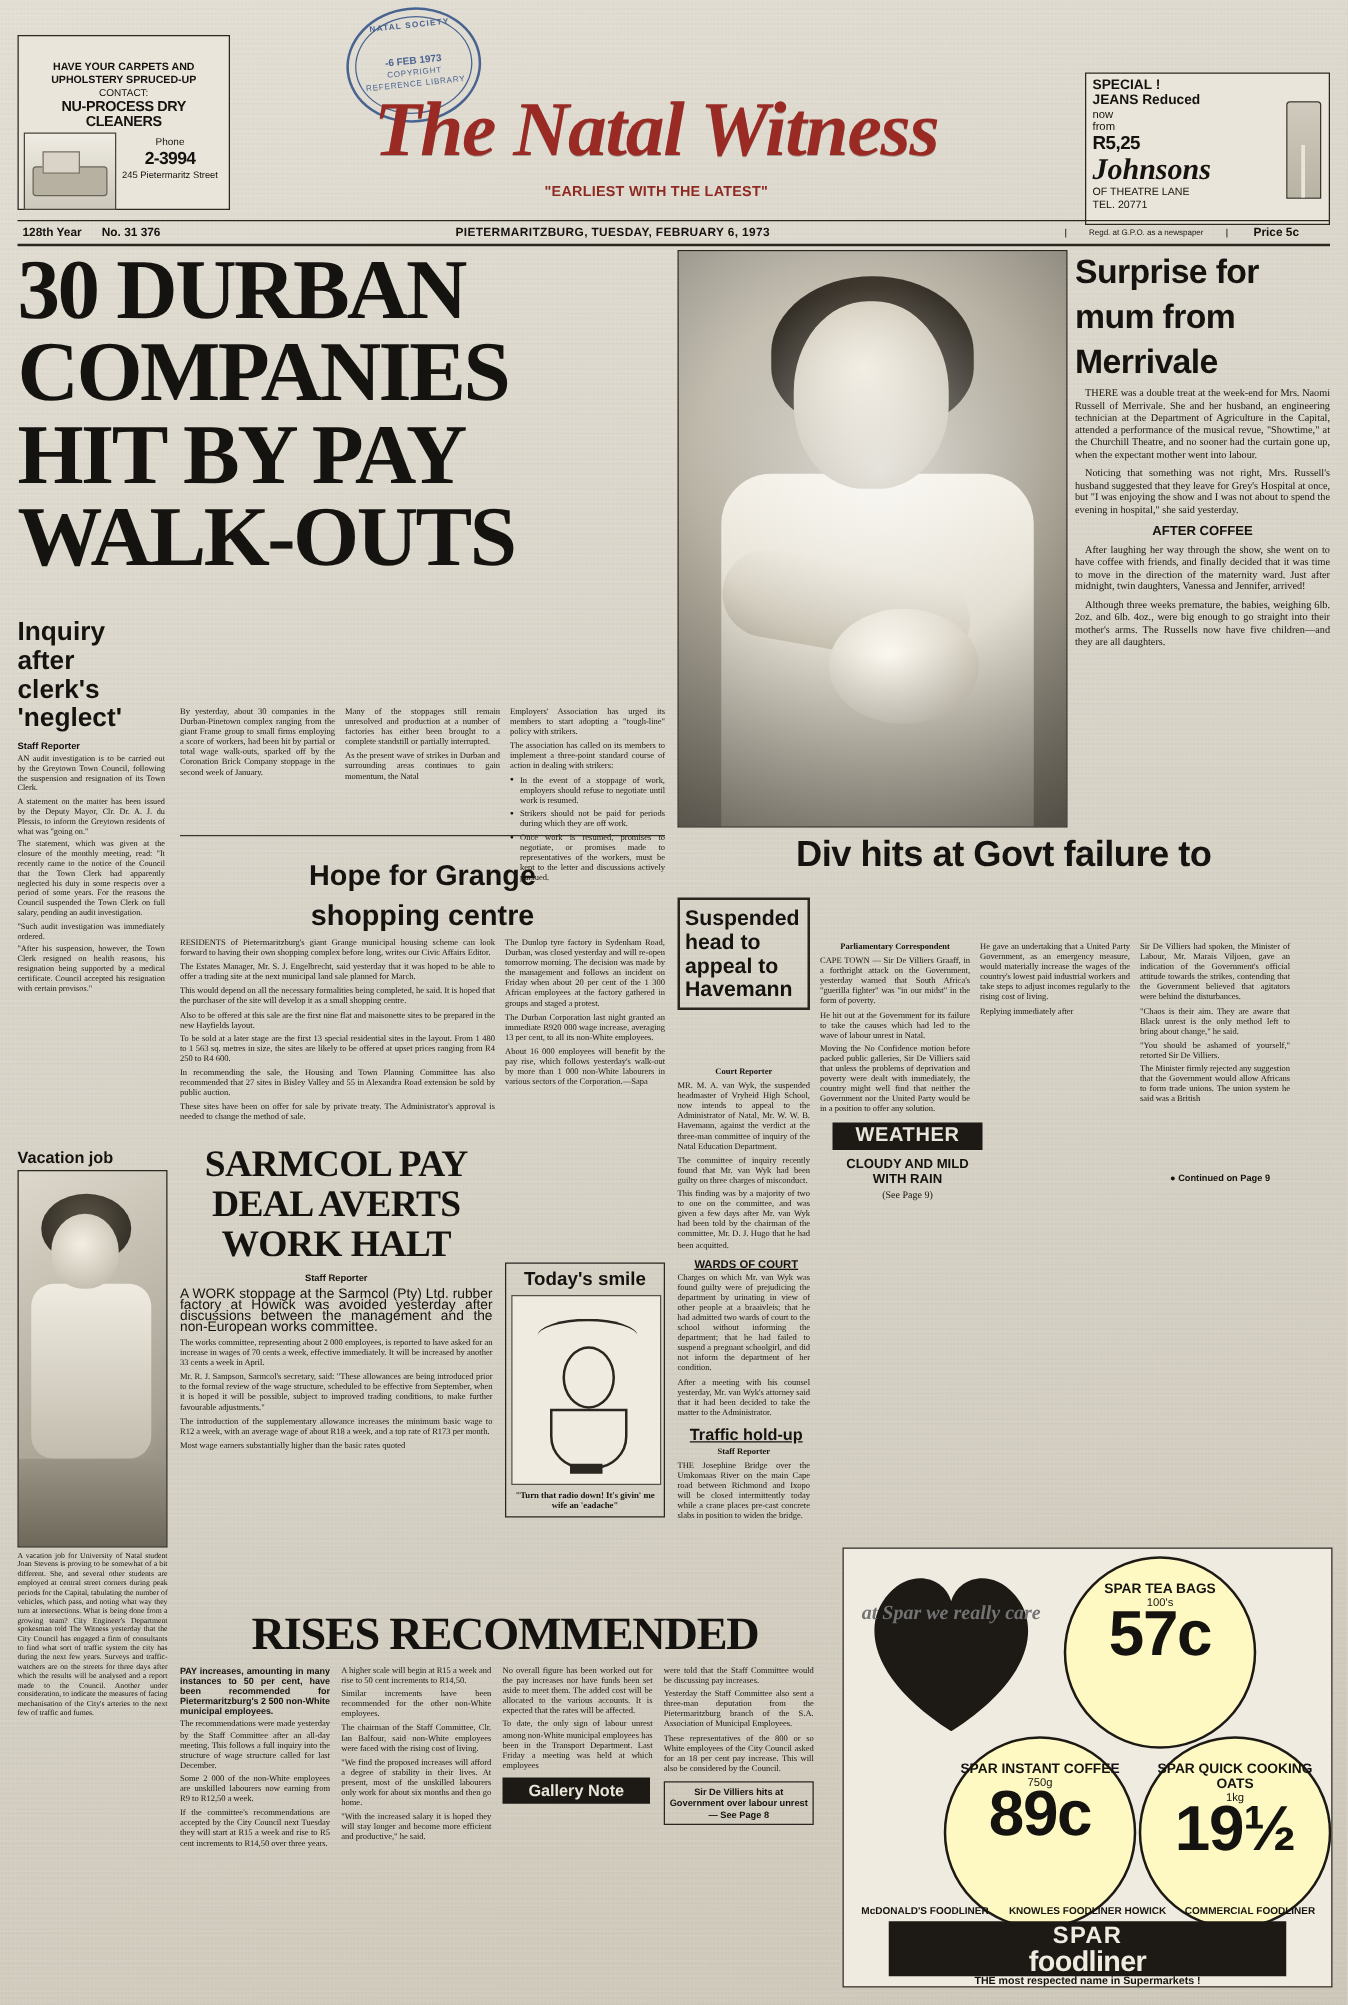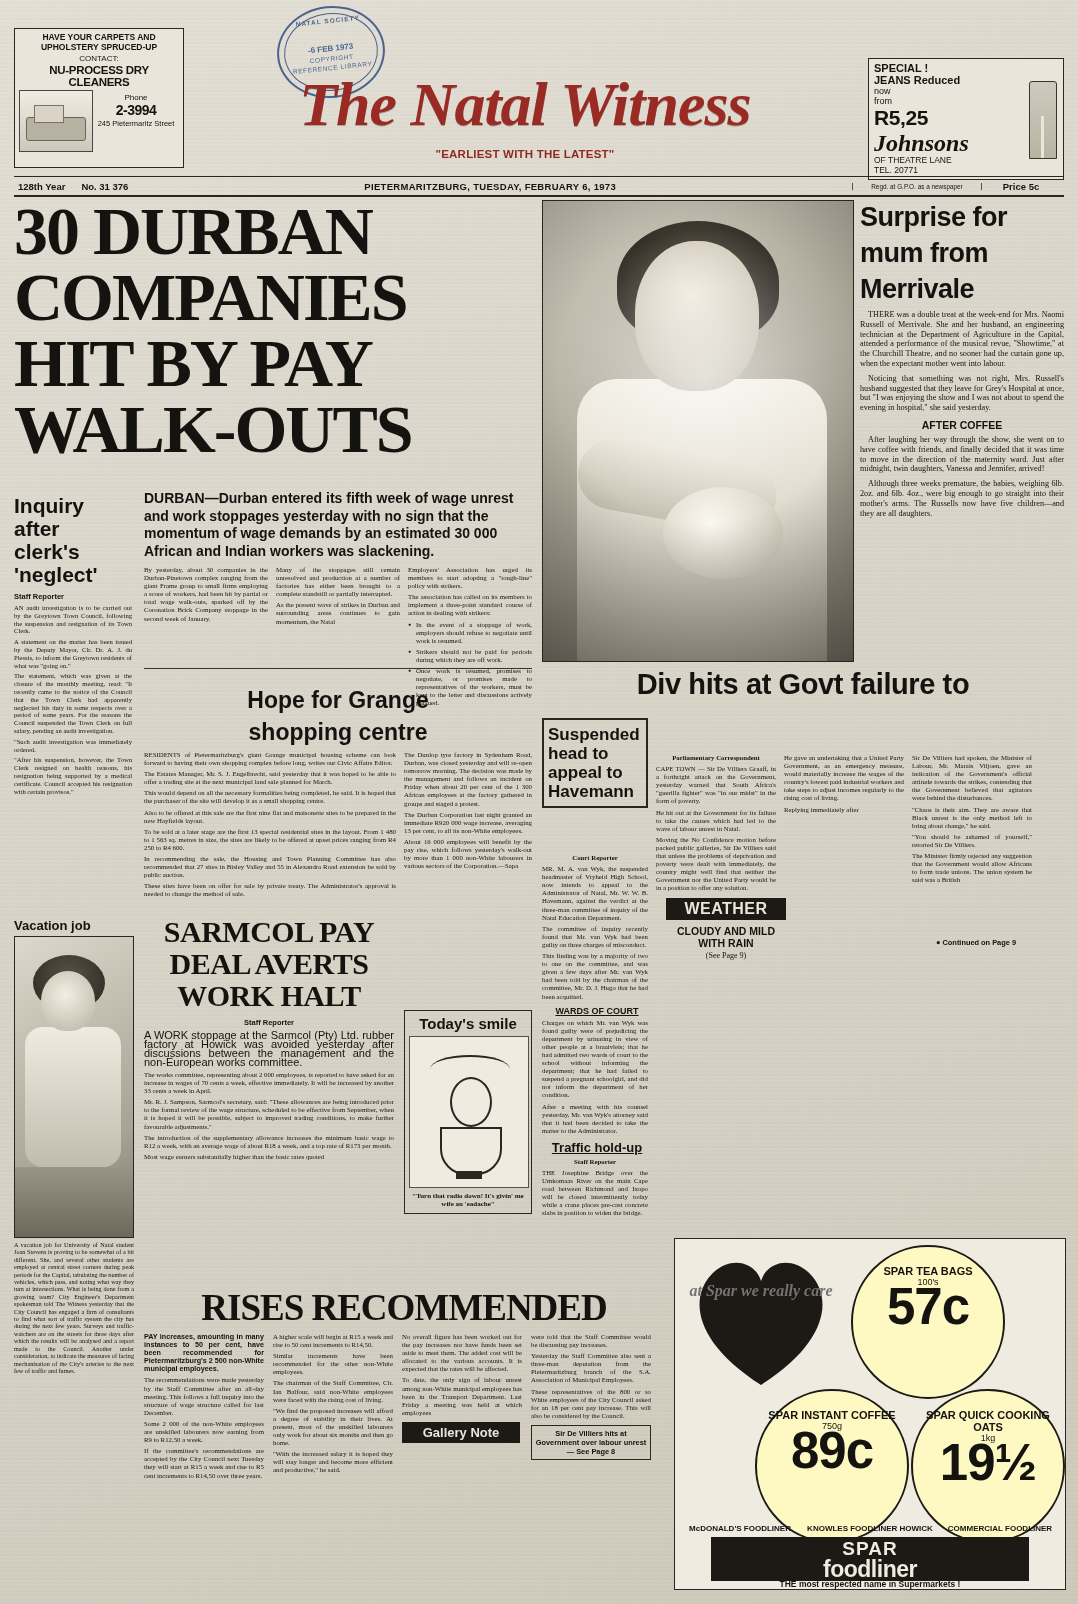--- a/index.html
+++ b/index.html
@@ -18,21 +18,21 @@
       linear-gradient(160deg,#e4e0d5 0%, #dcd7cb 35%, #d5d0c3 70%, #cfc9bb 100%);
     padding:0;
   }
   .noise { position:absolute; inset:0; pointer-events:none;
     background-image:radial-gradient(rgba(0,0,0,0.05) 1px, transparent 1px);
     background-size:3px 3px; opacity:.35; }
 
   
   .masthead { position:absolute; left:0; top:0; width:1078px; height:196px; }
   .ad-left { position:absolute; left:14px; top:28px; width:170px; height:140px;
-    border:1px solid #2b2721; background:#e9e5da; padding:4px 4px; box-sizing:border-box; }
+    border:1px solid #2b2721; background:#e9e5da; padding:20px 4px; box-sizing:border-box; }
   .ad-left .l1 { font-size:8.5px; font-weight:700; line-height:9.6px; text-align:center;
      font-family:"Liberation Sans", sans-serif; }
   .ad-left .l2 { font-size:8px; text-align:center; font-family:"Liberation Sans", sans-serif; margin-top:2px;}
   .ad-left .l3 { font-size:11.5px; font-weight:700; text-align:center; letter-spacing:-.3px;
      font-family:"Liberation Sans", sans-serif; margin-top:1px; }
   .ad-left .rows { display:flex; margin-top:2px; }
   .ad-left .pic { width:72px; height:60px; border:1px solid #4a463d; position:relative; overflow:hidden;
      background:linear-gradient(#efece3,#cdc8bb); }
   .ad-left .pic:before { content:""; position:absolute; left:6px; top:26px; width:58px; height:22px;
      background:#b7b1a2; border:1px solid #6a6458; border-radius:3px;}
@@ -58,21 +58,21 @@
      text-shadow:0 1px 0 rgba(0,0,0,.25); }
   .slogan { position:absolute; left:195px; top:148px; width:660px; text-align:center;
      font-family:"Liberation Sans", sans-serif; font-size:11.5px; font-weight:700; color:#8f2a23; letter-spacing:.2px;}
 
   .ad-right { position:absolute; left:868px; top:58px; width:196px; height:122px;
      border:1px solid #2b2721; background:#e9e5da; padding:3px 5px; box-sizing:border-box;
      font-family:"Liberation Sans", sans-serif; }
   .ad-right .r1 { font-size:11px; font-weight:700; }
   .ad-right .r2 { font-size:11px; font-weight:700; }
   .ad-right .r3 { font-size:9px; }
-  .ad-right .r4 { font-size:21px; font-weight:700; letter-spacing:-.4px;}
+  .ad-right .r4 { font-size:15px; font-weight:700; letter-spacing:-.4px;}
   .ad-right .brand { font-family:"Liberation Serif", serif; font-weight:700; font-style:italic;
      font-size:24px; line-height:24px; margin-top:1px;}
   .ad-right .r5 { font-size:8.5px; }
   .ad-right .r6 { font-size:8.5px; }
   .ad-right .jeans { position:absolute; right:6px; top:22px; width:26px; height:76px;
      border:1px solid #3a352c; background:linear-gradient(#cfcabd,#b9b3a4); border-radius:3px 3px 0 0;}
   .ad-right .jeans:after{content:""; position:absolute; left:11px; top:34px; width:3px; height:42px; background:#e9e5da;}
 
   .dateline { position:absolute; left:14px; top:176px; width:1050px; height:18px;
      border-top:1px solid #2a2620; border-bottom:2px solid #2a2620;
@@ -316,23 +316,20 @@
       <h3>clerk's</h3>
       <h3>'neglect'</h3>
       <div class="byline">Staff Reporter</div>
       <p>AN audit investigation is to be carried out by the Greytown Town Council, following the suspension and resignation of its Town Clerk.</p>
       <p>A statement on the matter has been issued by the Deputy Mayor, Clr. Dr. A. J. du Plessis, to inform the Greytown residents of what was "going on."</p>
       <p>The statement, which was given at the closure of the monthly meeting, read: "It recently came to the notice of the Council that the Town Clerk had apparently neglected his duty in some respects over a period of some years. For the reasons the Council suspended the Town Clerk on full salary, pending an audit investigation.</p>
       <p>"Such audit investigation was immediately ordered.</p>
       <p>"After his suspension, however, the Town Clerk resigned on health reasons, his resignation being supported by a medical certificate. Council accepted his resignation with certain provisos."</p>
     </div>
 
-    <div class="deck">
-      <p>DURBAN—Durban entered its fifth week of wage unrest and work stoppages yesterday with no sign that the momentum of wage demands by an estimated 30 000 African and Indian workers was slackening.</p>
-    </div>
 
     <div class="lead-body">
       <div class="c">
         <p>By yesterday, about 30 companies in the Durban-Pinetown complex ranging from the giant Frame group to small firms employing a score of workers, had been hit by partial or total wage walk-outs, sparked off by the Coronation Brick Company stoppage in the second week of January.</p>
       </div>
       <div class="c">
         <p>Many of the stoppages still remain unresolved and production at a number of factories has either been brought to a complete standstill or partially interrupted.</p>
         <p>As the present wave of strikes in Durban and surrounding areas continues to gain momentum, the Natal</p>
       </div>
       <div class="c">

